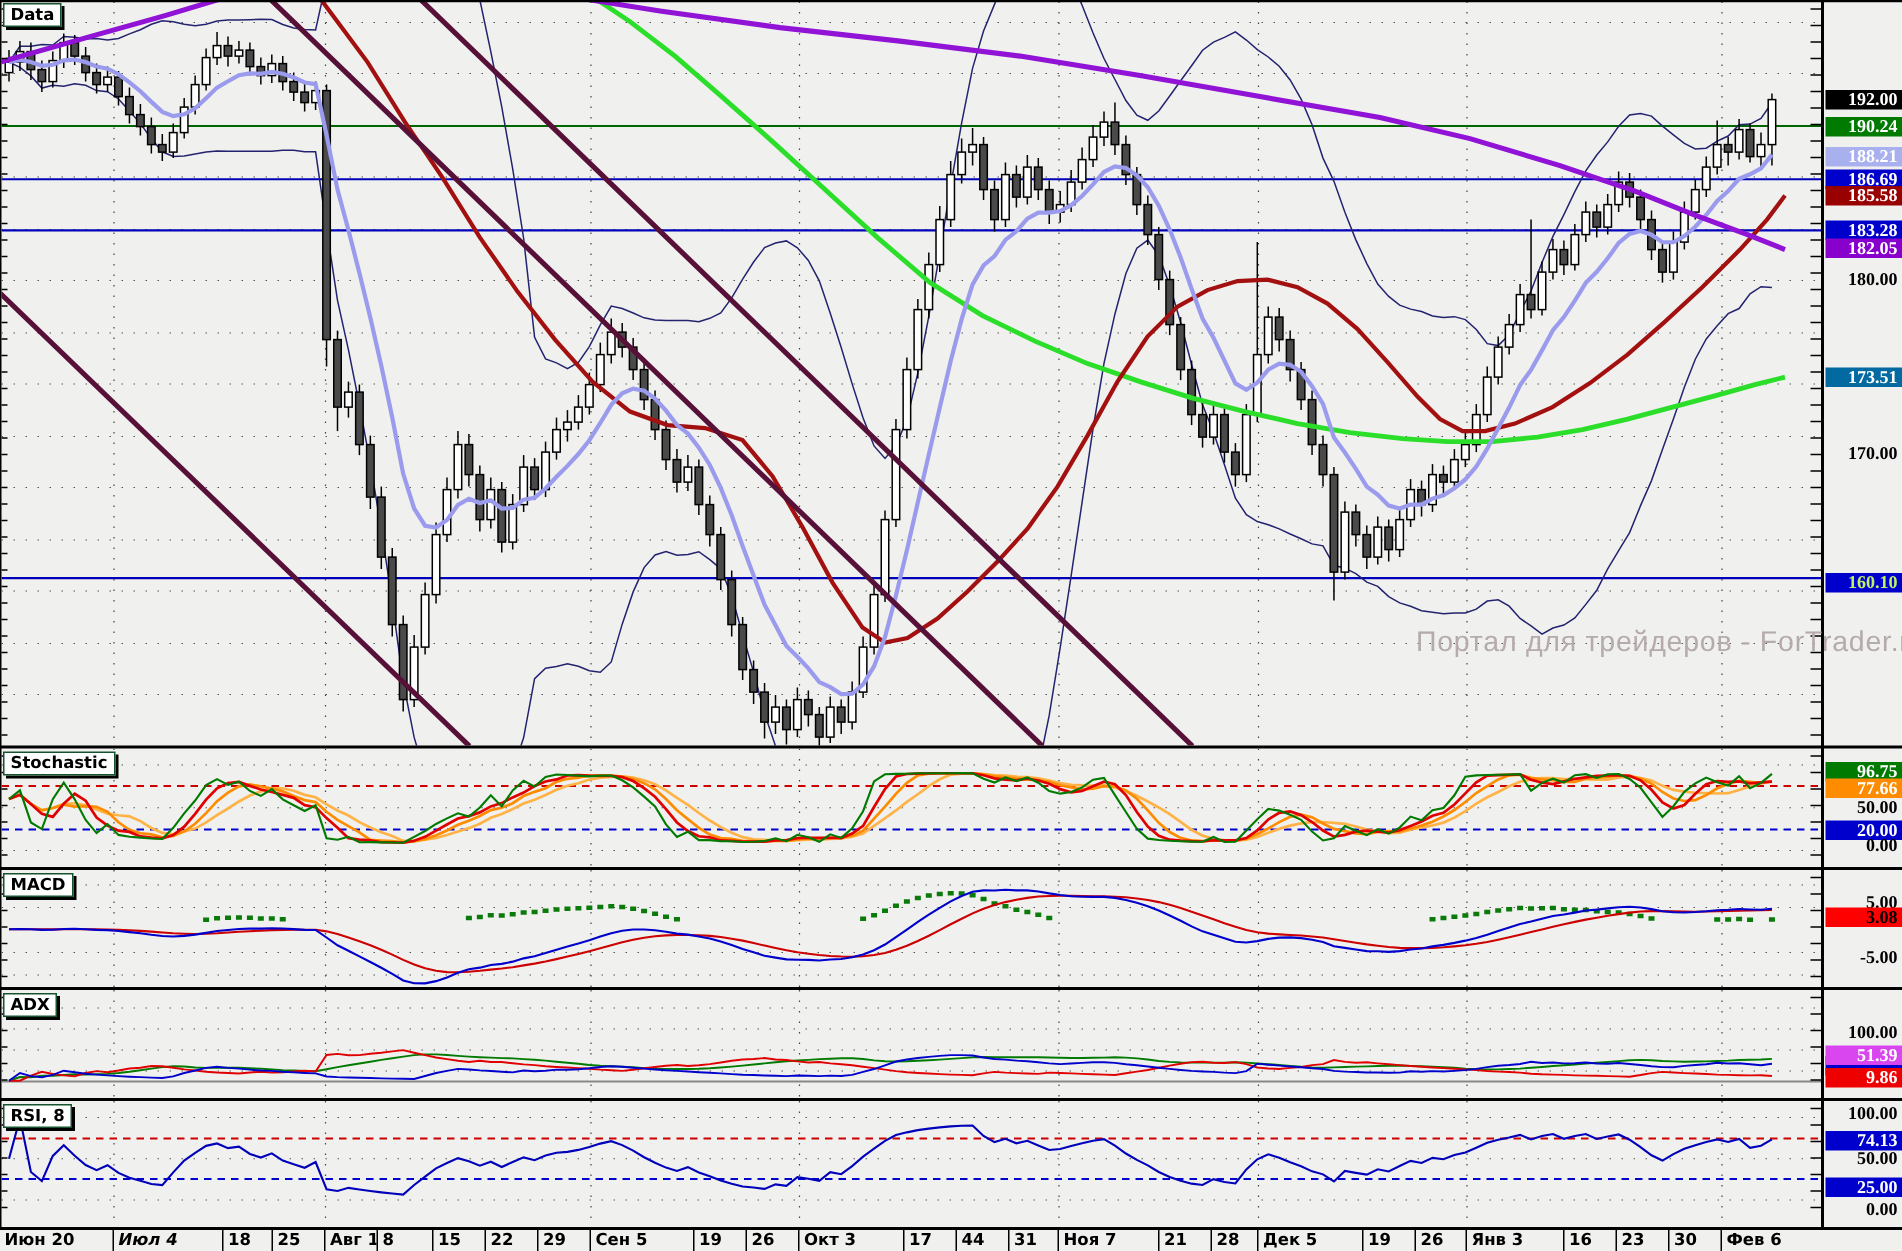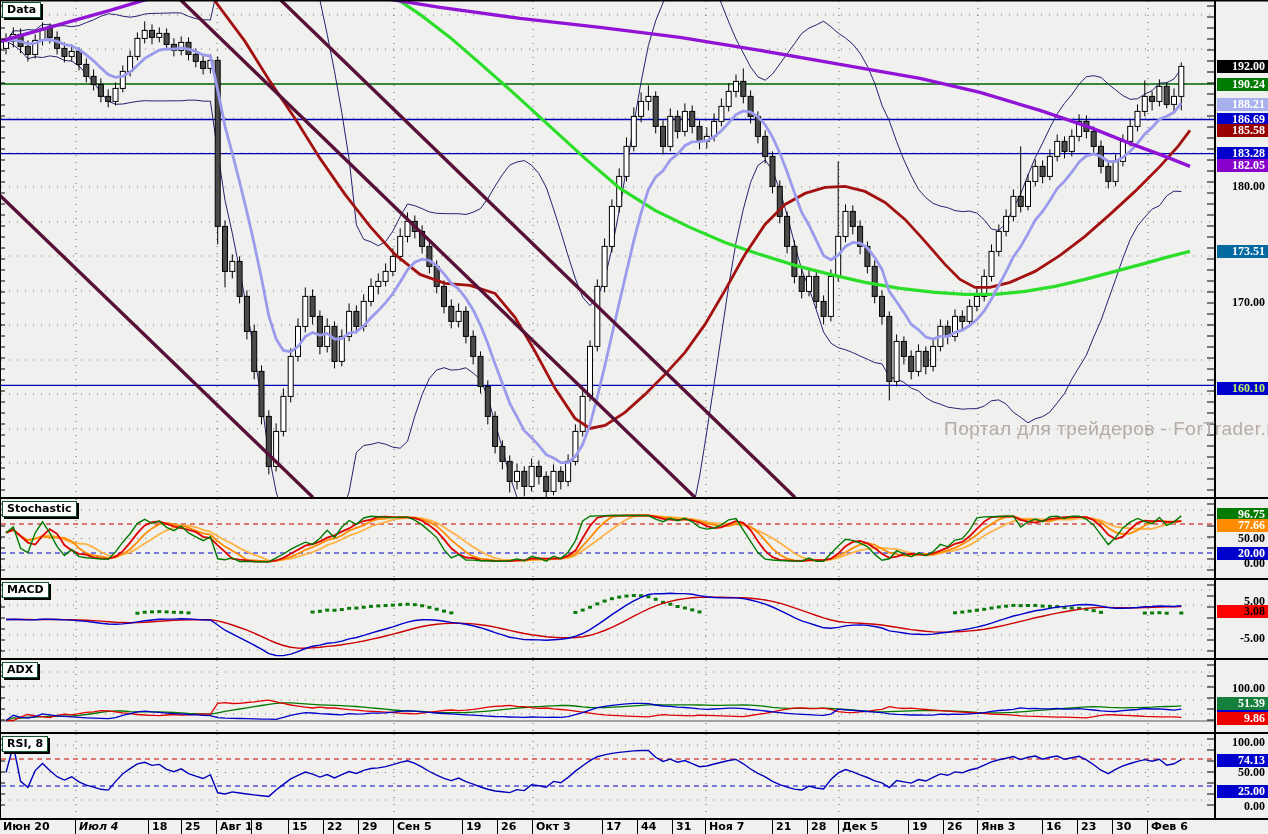--- a/index.html
+++ b/index.html
@@ -723,21 +723,21 @@
       <div class="pbox" style="top: 507.5px; background: rgb(0, 122, 0); color: rgb(255, 255, 255);">96.75</div>
       <div class="pbox hatch" style="top: 519px; background: rgb(255, 140, 0); color: rgb(255, 255, 255);">77.66</div>
       <div class="pbox" style="top: 532px; color: rgb(0, 0, 0);">50.00</div>
       <div class="pbox" style="top: 546.5px; background: rgb(0, 0, 204); color: rgb(255, 255, 255);">20.00</div>
       <div class="pbox" style="top: 557px; color: rgb(0, 0, 0);">0.00</div>
       <div class="pbox" style="top: 594.5px; color: rgb(0, 0, 0);">5.00</div>
       <div class="pbox" style="top: 605px; background: rgb(255, 0, 0); color: rgb(0, 0, 0);">3.08</div>
       <div class="pbox" style="top: 631.5px; color: rgb(0, 0, 0);">-5.00</div>
       <div class="pbox" style="top: 681.5px; color: rgb(0, 0, 0);">100.00</div>
       <div class="pbox" style="top: 704px; background: rgb(0, 0, 204); color: rgb(255, 255, 255);"></div>
-      <div class="pbox" style="top: 696.5px; background: #15803d; color: rgb(255, 255, 255);">51.39</div>
+      <div class="pbox" style="top: 696.5px; background: #d946ef; color: rgb(255, 255, 255);">51.39</div>
       <div class="pbox" style="top: 712px; background: rgb(238, 0, 0); color: rgb(255, 255, 255);">9.86</div>
       <div class="pbox" style="top: 735.5px; color: rgb(0, 0, 0);">100.00</div>
       <div class="pbox" style="top: 753.5px; background: rgb(0, 0, 204); color: rgb(255, 255, 255);">74.13</div>
       <div class="pbox" style="top: 766px; color: rgb(0, 0, 0);">50.00</div>
       <div class="pbox hatch" style="top: 784.5px; background: rgb(0, 0, 204); color: rgb(255, 255, 255);">25.00</div>
       <div class="pbox" style="top: 799.5px; color: rgb(0, 0, 0);">0.00</div>
     </div>
 
   <div id="axis">
       <div class="axis-cell" style="width: 75px;">Июн 20</div>

